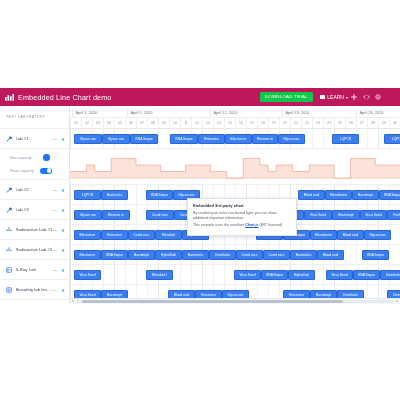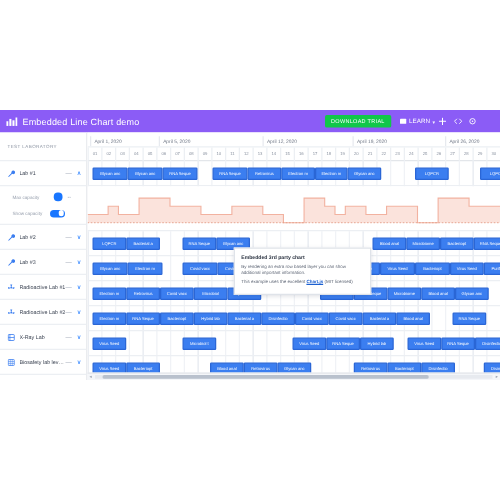--- a/index.html
+++ b/index.html
@@ -6,21 +6,21 @@
   body{
     width:400px;height:400px;overflow:hidden;background:#ffffff;
     font-family:"Liberation Sans", sans-serif;
     -webkit-font-smoothing:antialiased;
   }
   .page{position:relative;width:400px;height:400px;background:#fff;}
   .app{position:absolute;left:0;top:88px;width:400px;height:216px;background:#fff;overflow:hidden;}
 
   
   .topbar{
-    height:18px;background:#8b5cf6;display:flex;align-items:center;
+    height:18px;background:#be185d;display:flex;align-items:center;
     padding:0 16px 0 5px;box-sizing:border-box;
   }
   .brand-icon{width:9px;height:8px;margin-right:4px;flex:0 0 auto;display:block;}
   .app-title{color:#fff;font-size:7.2px;letter-spacing:.15px;white-space:nowrap;}
   .topbar-spacer{flex:1 1 auto;}
   .btn-trial{
     background:#11c74a;color:#fff;font-size:4.4px;letter-spacing:.25px;
     padding:3px 5px;border-radius:1.5px;white-space:nowrap;border:none;
     line-height:1;font-family:inherit;
   }

